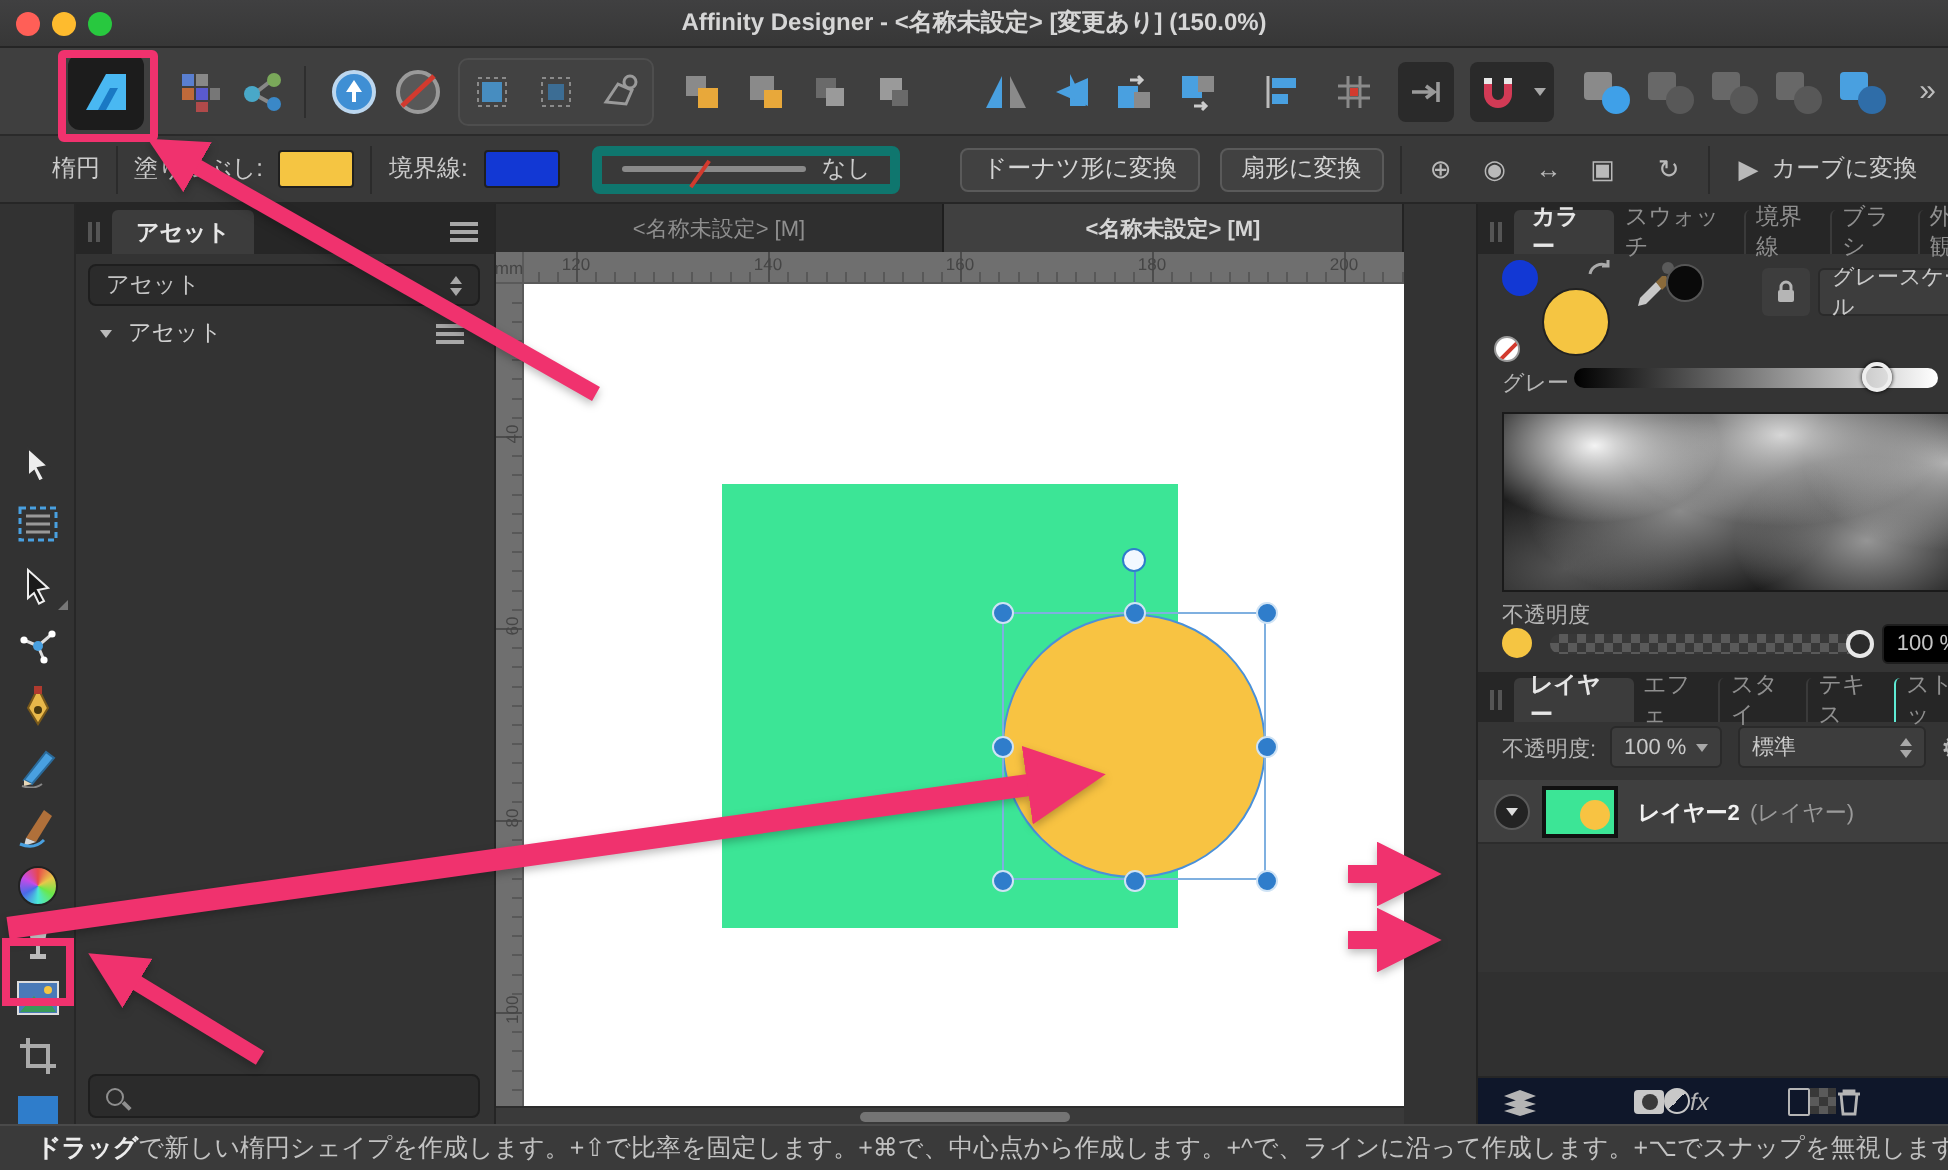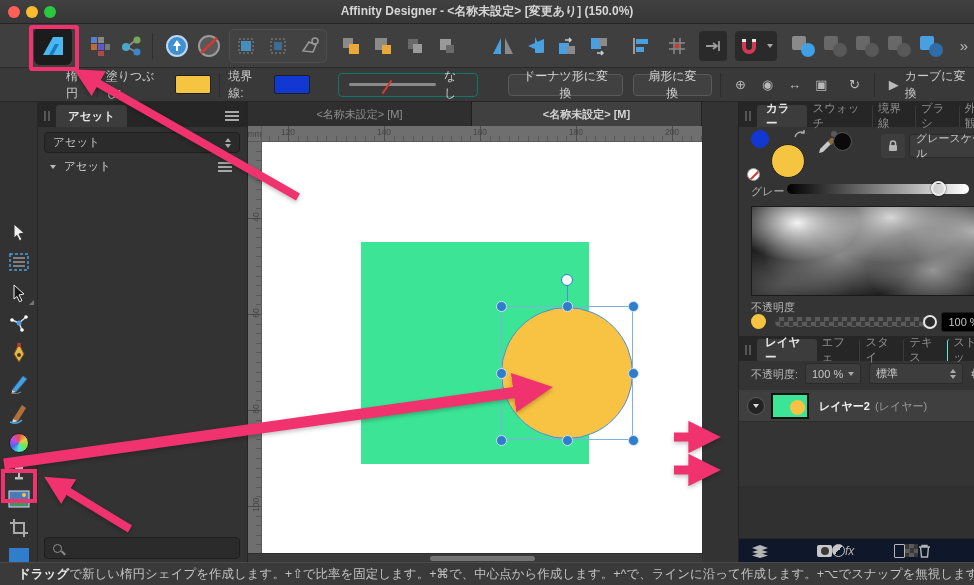--- a/index.html
+++ b/index.html
@@ -277,28 +277,28 @@
   <div class="tbi">
       <span class="bool">
         <i class="bsq" style="background:#49a0e0"></i>
         <i class="bci" style="background:#2f6da8"></i>
       </span>
     </div>
   <div class="ov">»</div>
 </div>
 
 <div id="context" class="abs">
-  <span style="margin-left:66px">楕円</span>
+  <span style="margin-left:26px">楕円</span>
   <div class="csep"></div>
   <span>塗りつぶし:</span>
   <span class="swatch" style="margin-left:8px;background:#f5c542"></span>
   <div class="csep"></div>
   <span>境界線:</span>
   <span class="swatch" style="margin-left:8px;background:#1238d4"></span>
-  <div class="flex" style="border:1px solid #0f766e;border-radius:4px;height:24px;margin-left:28px;padding:0 10px;gap:8px">
+  <div class="flex" style="border:5px solid #0f766e;border-radius:4px;height:24px;margin-left:16px;padding:0 10px;gap:8px">
     <span class="slash" style="display:inline-block;width:92px;height:3px;background:#8a8a8a;border-radius:2px"></span>
     <span>なし</span>
   </div>
   <button class="cbtn" style="margin-left:30px">ドーナツ形に変換</button>
   <button class="cbtn" style="margin-left:10px">扇形に変換</button>
   <div class="csep"></div>
   <div class="flex" style="gap:4px">
     <span class="cico">⊕</span>
     <span class="cico">◉</span>
     <span class="cico">↔</span>

